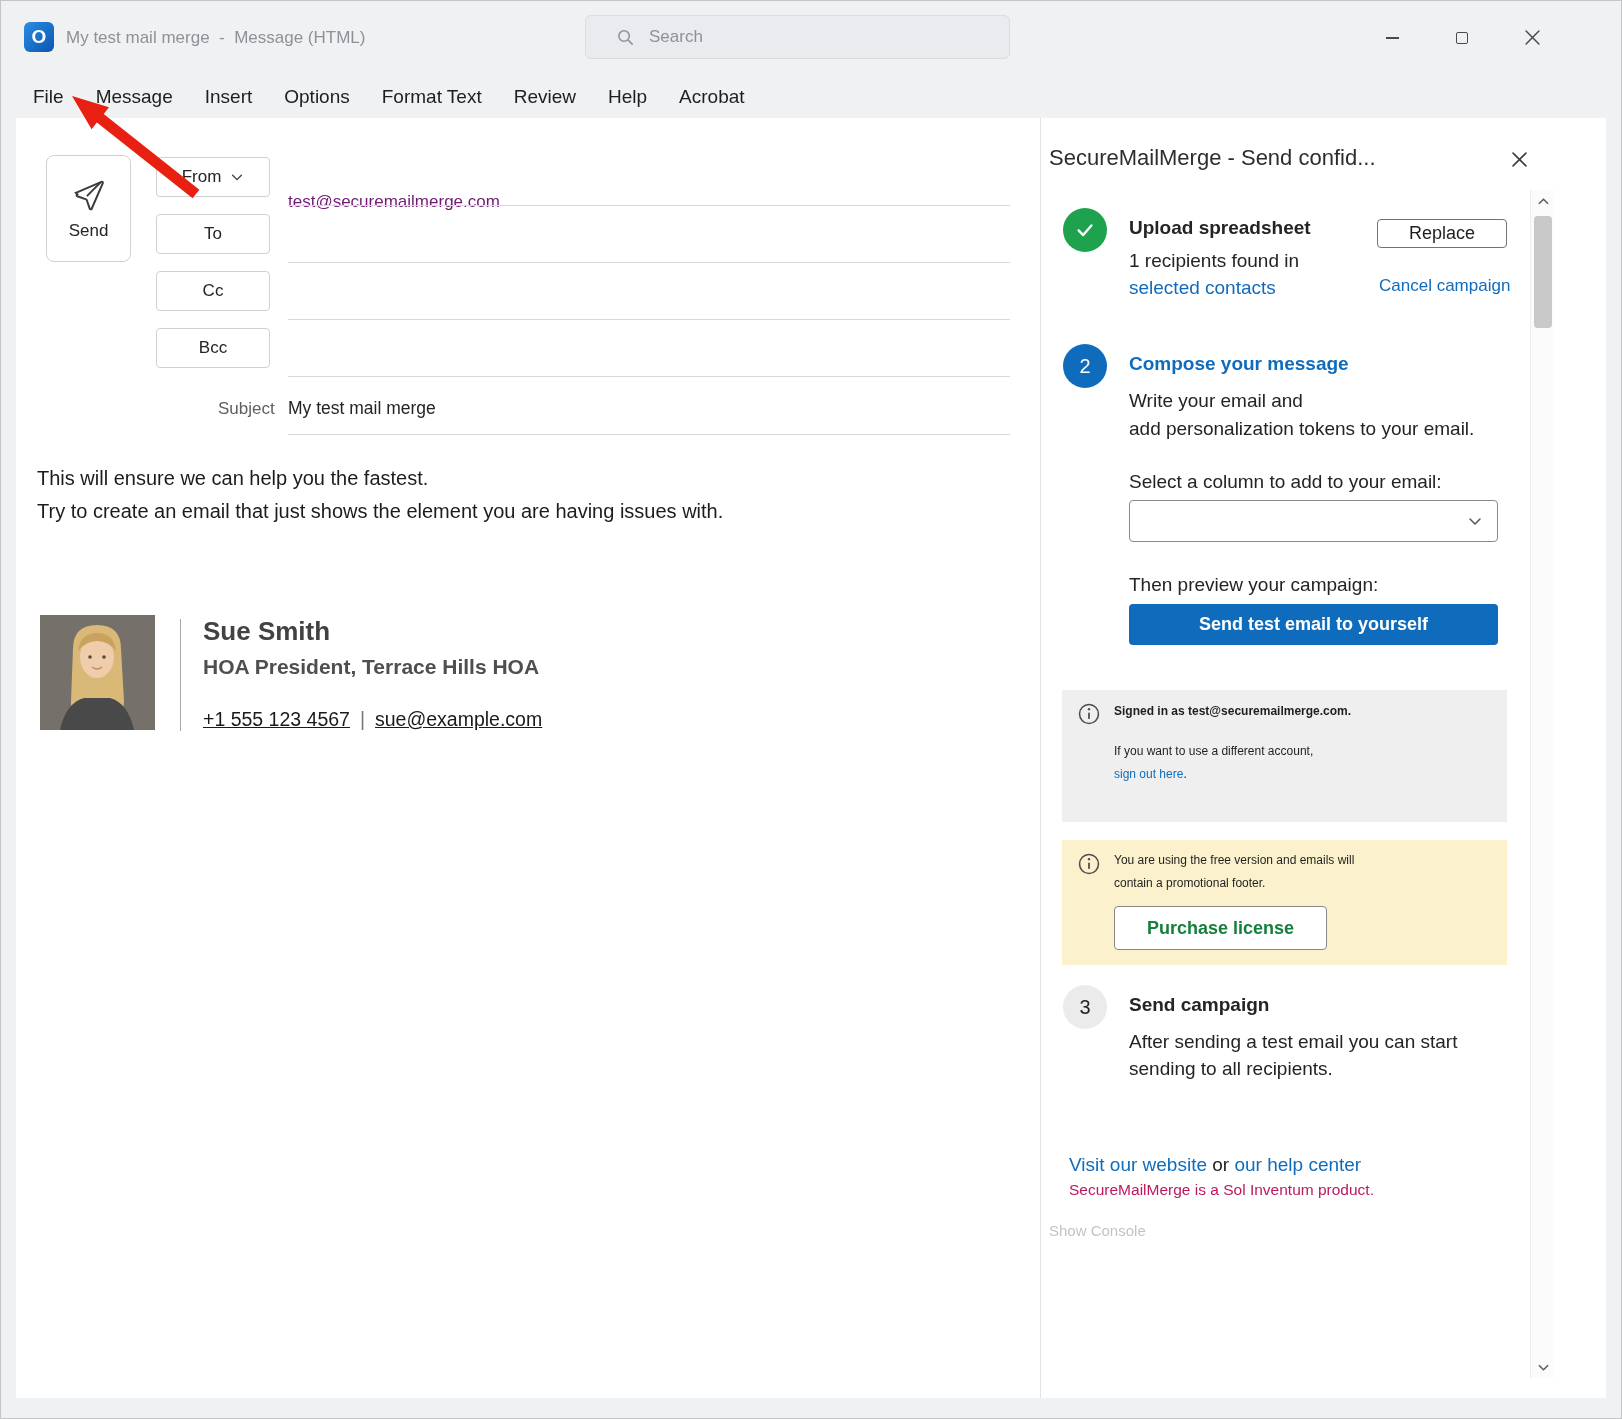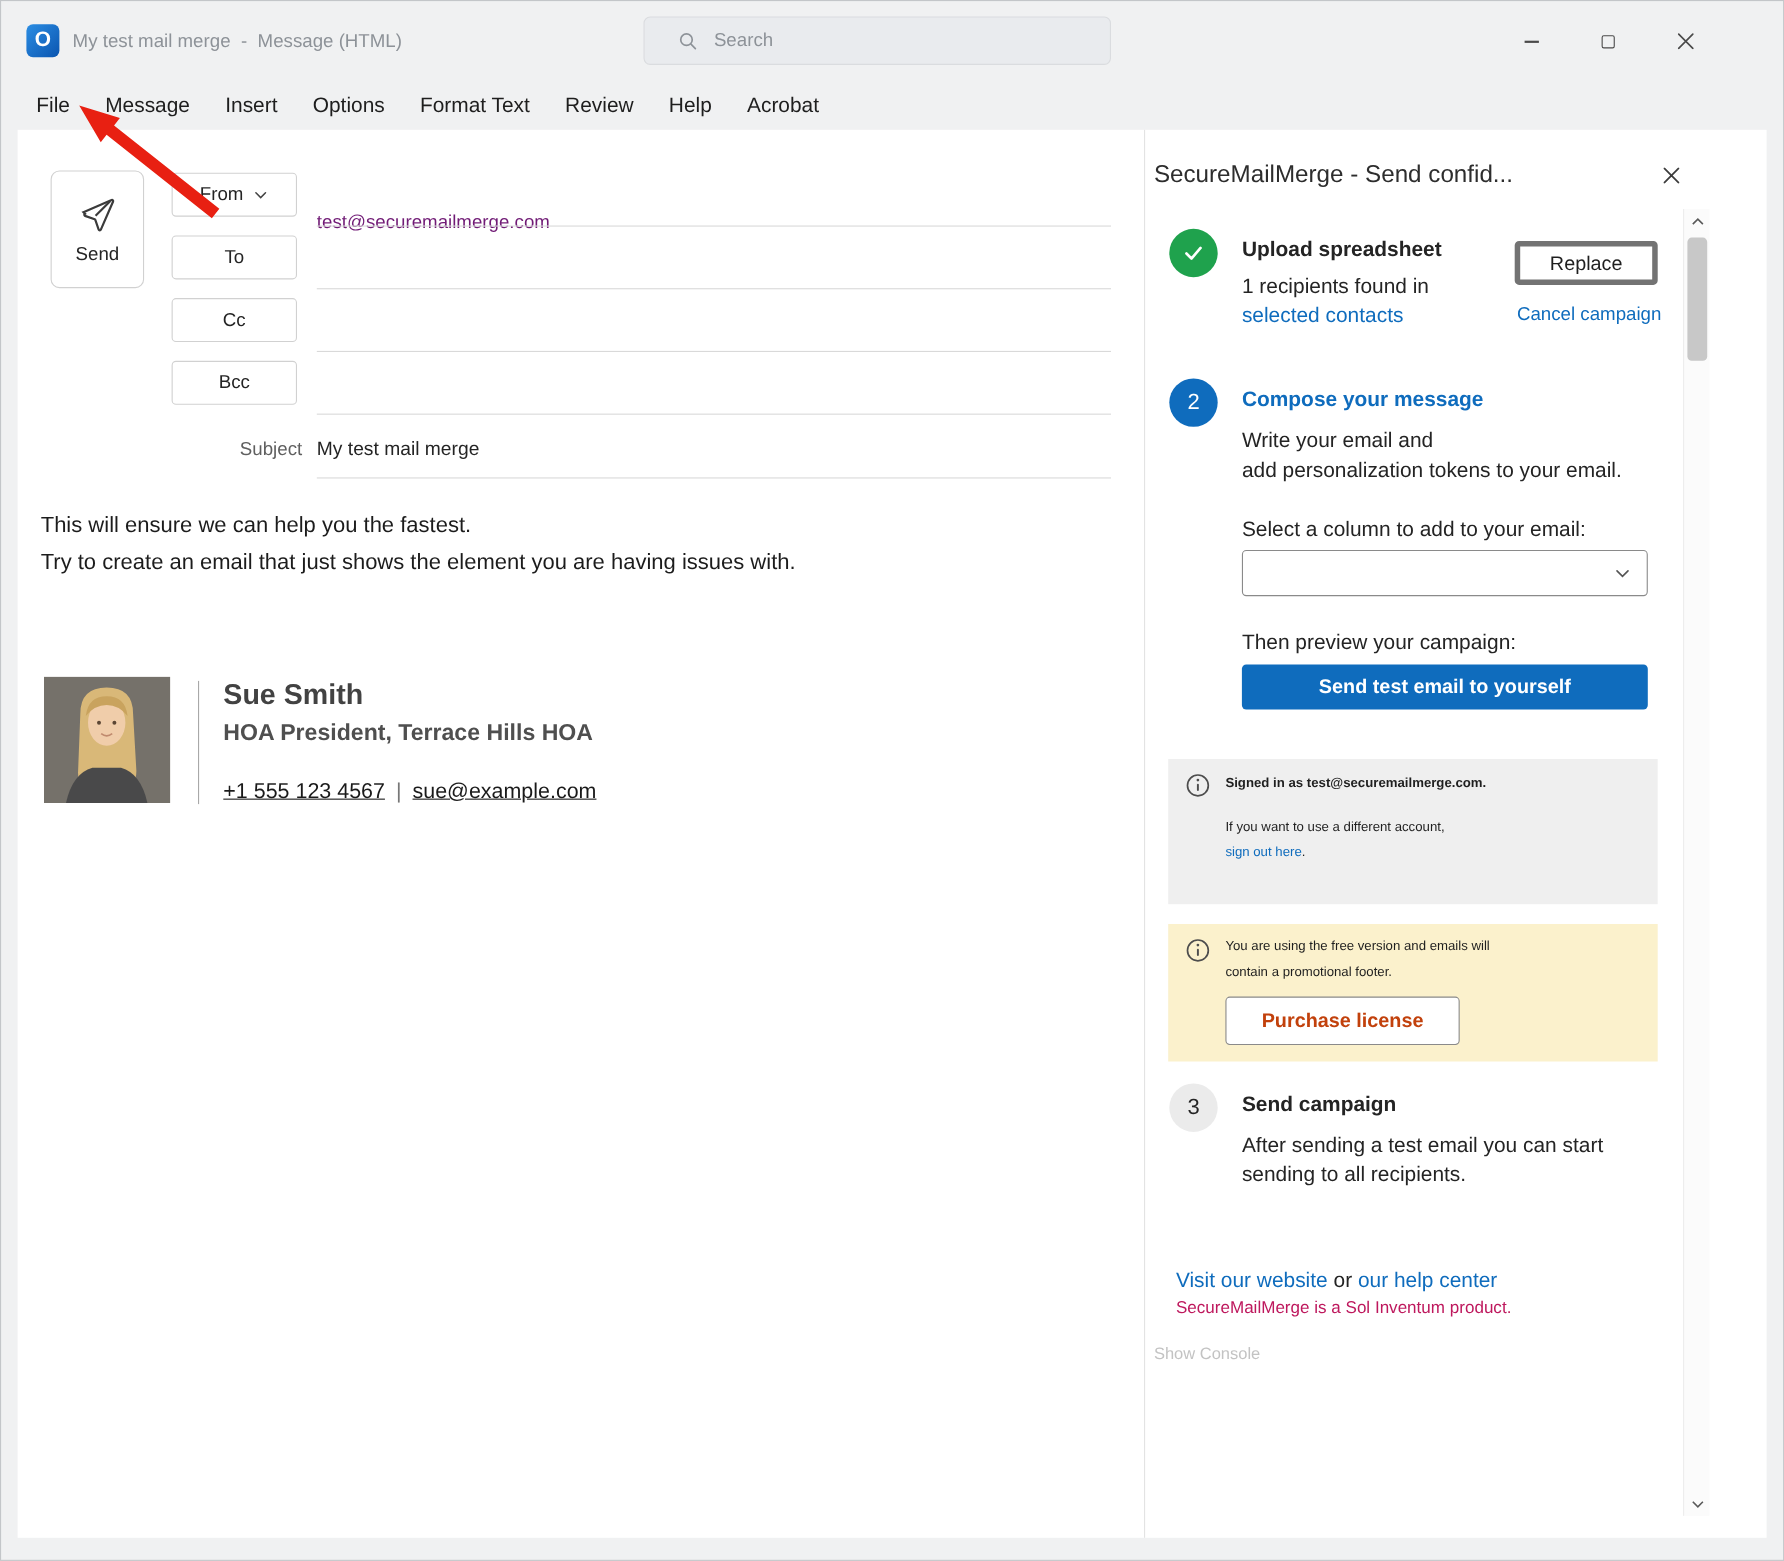--- a/index.html
+++ b/index.html
@@ -70,39 +70,39 @@
     display:flex; align-items:center; justify-content:center; font-size:20px; }
   .c-green { background:var(--success,#1fa24d); }
   .c-blue  { background:var(--accent,#0f6cbd); color:#fff; }
   .c-gray  { background:#ebebeb; color:#242424; }
 
   .p19 { position:absolute; left:1113px; font-size:19px; color:#242424; }
   .bold { font-weight:bold; }
   .blue { color:var(--accent,#0f6cbd); }
   .link { color:var(--accent,#0f6cbd); cursor:pointer; }
 
-  .replace-btn { position:absolute; left:1361px; top:101px; width:130px; height:40px; background:#fff;
-    border:5px solid #737373; border-radius:4px; font-size:18px; color:#1f1f1f; display:flex;
+  .replace-btn { position:absolute; left:1361px; top:101px; width:130px; height:29px; background:#fff;
+    border:1px solid #737373; border-radius:4px; font-size:18px; color:#1f1f1f; display:flex;
     align-items:center; justify-content:center; cursor:pointer; }
   .cancel-link { position:absolute; left:1363px; top:158px; font-size:17px; }
 
   .column-select { position:absolute; left:1113px; top:382px; width:369px; height:42px; background:#fff;
     border:1px solid #8a8a8a; border-radius:4px; display:flex; align-items:center; justify-content:flex-end;
     padding-right:14px; cursor:pointer; }
   .test-btn { position:absolute; left:1113px; top:486px; width:369px; height:41px;
     background:var(--accent,#0f6cbd); color:#fff; font-size:18px; font-weight:600; border:none;
     border-radius:4px; display:flex; align-items:center; justify-content:center; cursor:pointer; }
 
   .info-box { position:absolute; left:1046px; width:445px; }
   .signedin-box { top:572px; height:132px; background:var(--info-bg,#efefef); }
   .freeversion-box { top:722px; height:125px; background:var(--warning-bg,#fbf1cc); }
   .box-icon { position:absolute; left:16px; top:13px; width:22px; height:22px; }
   .box-text { position:absolute; left:52px; font-size:12px; color:#1f1f1f; }
   .purchase-btn { position:absolute; left:52px; top:66px; width:213px; height:44px; background:#fff;
-    border:1px solid #8a8a8a; border-radius:4px; font-size:18px; font-weight:600; color:#c2410c;
+    border:1px solid #8a8a8a; border-radius:4px; font-size:18px; font-weight:600; color:#15803d;
     display:flex; align-items:center; justify-content:center; cursor:pointer; }
 
   .footer-links { position:absolute; left:1053px; top:1036px; font-size:19px; color:#242424; }
   .product-line { position:absolute; left:1053px; top:1063px; font-size:15.5px; color:#be185d; }
   .show-console { position:absolute; left:1033px; top:1104px; font-size:15px; color:#c3c3c3; cursor:pointer; }
 
   
   .scrollbar { position:absolute; left:1514px; top:72px; width:24px; height:1188px; background:#fbfbfb;
     border-left:1px solid #ededed; }
   .sb-arrow { position:absolute; left:0; width:24px; height:22px; display:flex; align-items:center;

